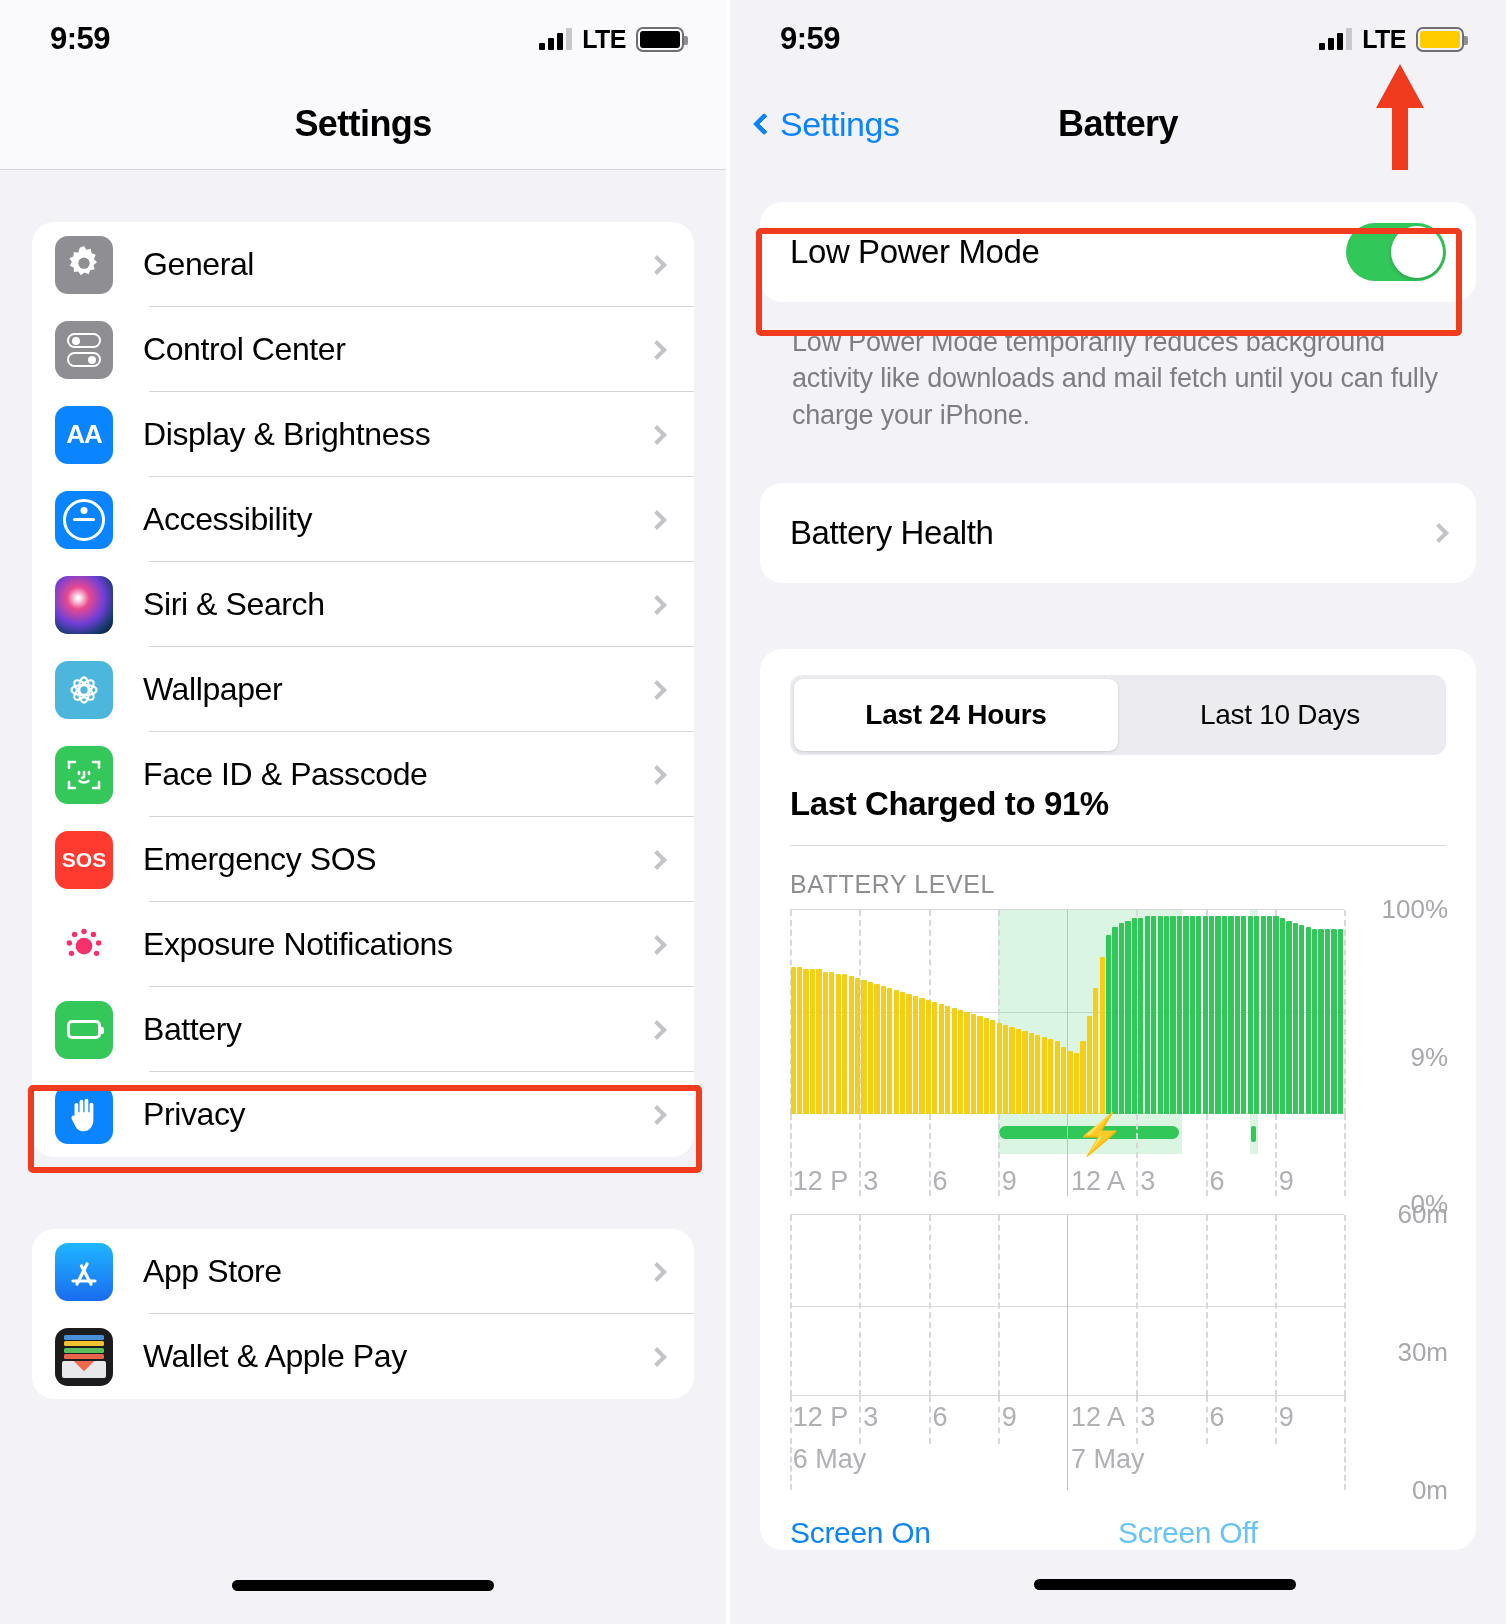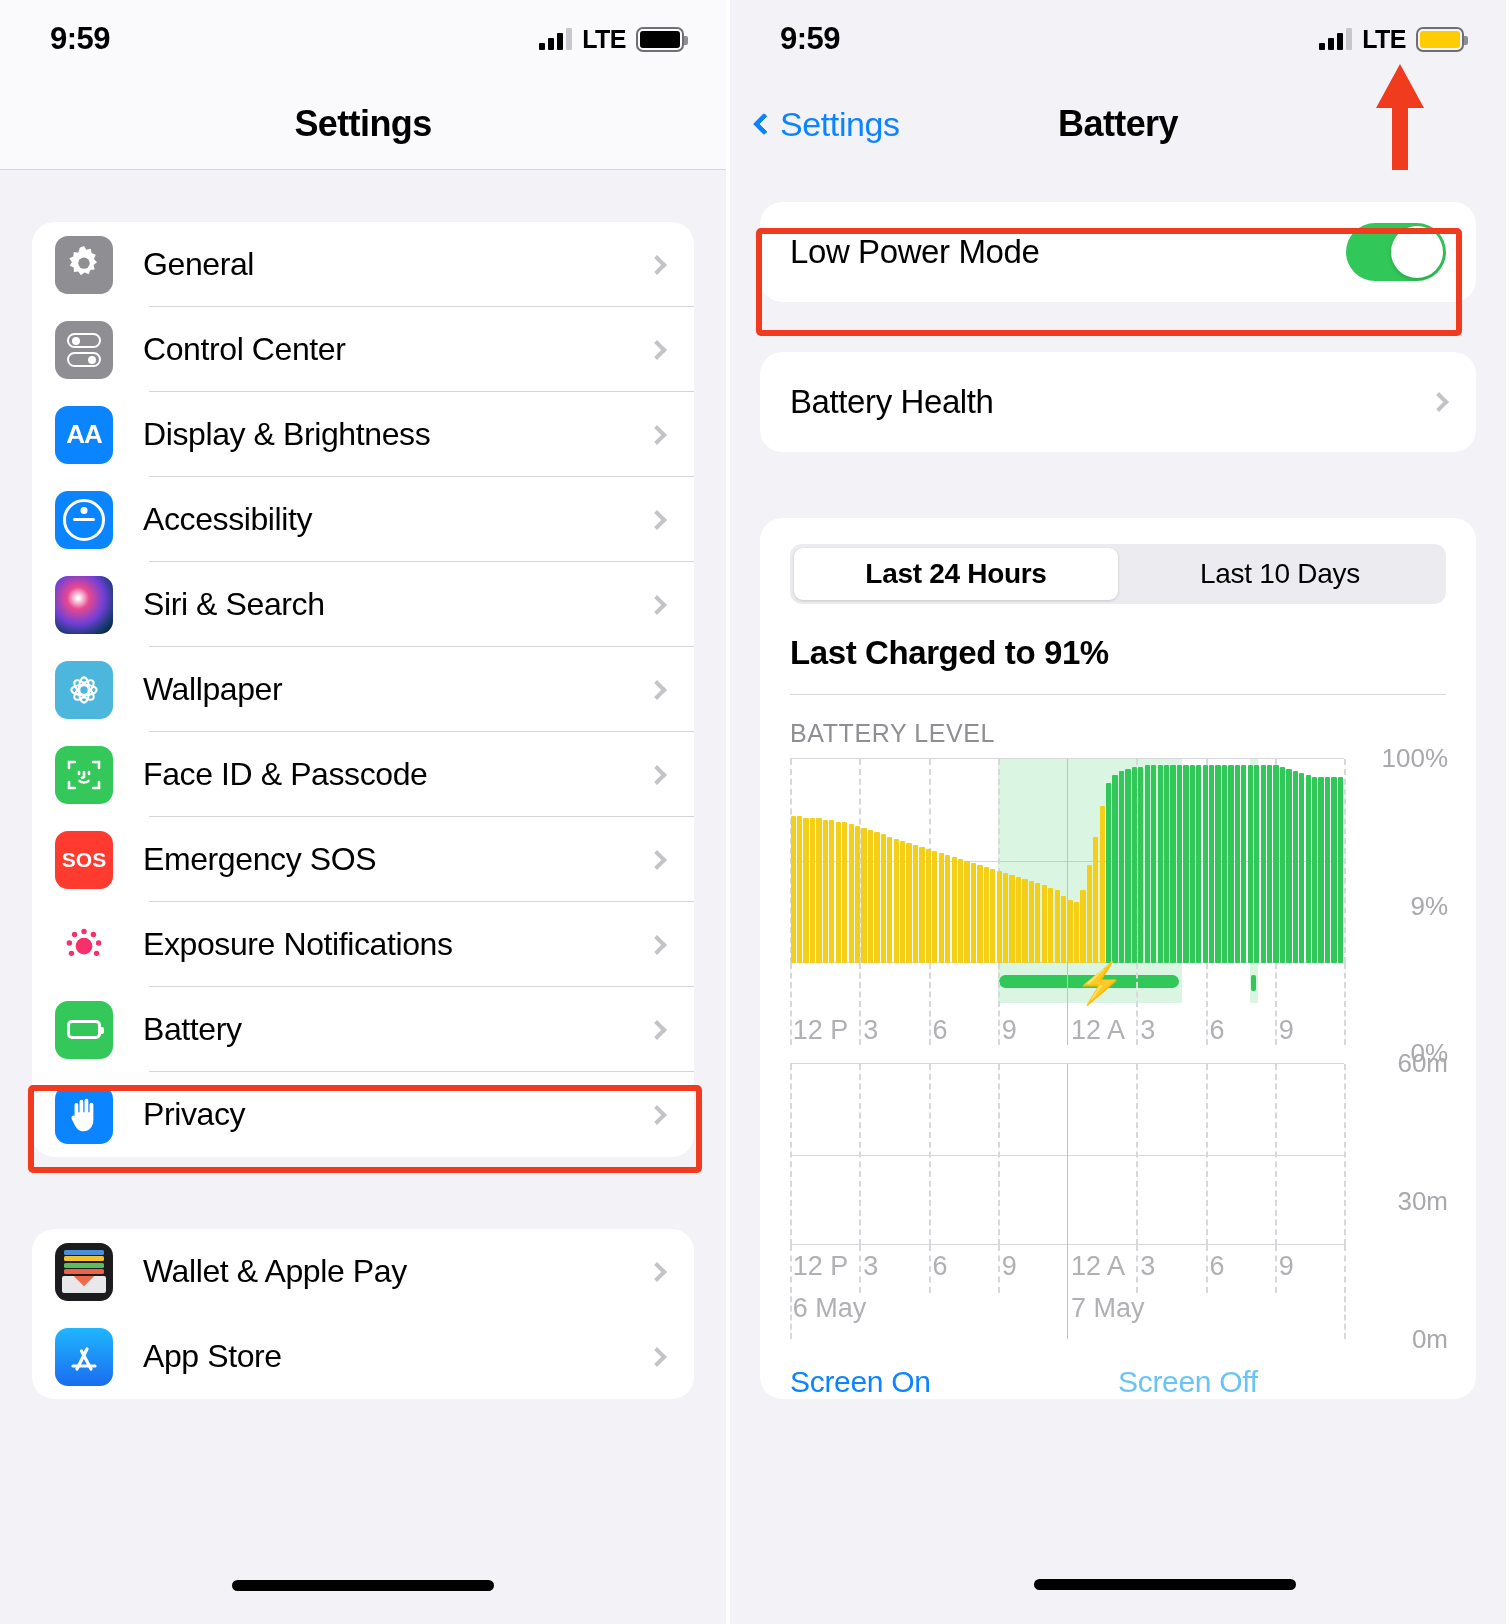--- a/index.html
+++ b/index.html
@@ -150,21 +150,21 @@
   .lpm-label { font-size: 33px; color:#000; letter-spacing: -0.4px; }
   .toggle { width: 100px; height: 58px; border-radius: 30px; background: #32c759; position: relative; cursor:pointer; }
   .toggle .knob { position:absolute; right: 3px; top: 3px; width: 52px; height: 52px; border-radius: 50%; background:#fff; box-shadow: 0 2px 4px rgba(0,0,0,.18); }
   .lpm-desc { margin: 22px 32px 0 32px; font-size: 27px; line-height: 1.35; color: #7d7d82; letter-spacing: -0.2px; }
   .bh-row { height: 100px; display:flex; align-items:center; justify-content: space-between; padding: 0 30px; cursor:pointer; }
   .bh-label { font-size: 33px; color:#000; letter-spacing: -0.4px; text-align: right; }
 
   
   .usage-card { margin-top: 66px; padding: 26px 0 0 0; }
   .seg {
-    margin: 0 30px; height: 60px; background: #ececf0; border-radius: 12px;
+    margin: 0 30px; height: 80px; background: #ececf0; border-radius: 12px;
     display:flex; padding: 4px; position: relative;
   }
   .seg div {
     flex: 1; display:flex; align-items:center; justify-content:center;
     font-size: 28px; color:#000; letter-spacing:-0.3px; border-radius: 9px; cursor:pointer;
   }
   .seg div.active { background:#fff; box-shadow: 0 1px 3px rgba(0,0,0,.16); font-weight: 600; }
   .charged-title { margin: 30px 0 0 30px; font-size: 33px; font-weight: 600; color:#000; letter-spacing:-0.4px; }
   .charged-sub { margin: 8px 0 0 30px; font-size: 27px; color:#8e8e93; }
   .hrule { margin: 22px 30px 0 30px; height: 1px; background: #d8d8dc; }
@@ -362,49 +362,49 @@
               </svg>
           </div>
           <div class="row-label">Privacy</div>
           <div class="chev-right"></div>
 
         </div>
       </div>
 
       <div class="group second">
         <div class="row">
+          <div class="app-icon ic-appstore">
+            <svg width="40" height="40" viewBox="0 0 40 40">
+                <g stroke="#fff" stroke-width="3.2" stroke-linecap="round" fill="none">
+              <path d="M9 29h22"></path>
+                  <path d="M13 32 23 12"></path>
+                  <path d="M27 32 17.5 14"></path>
+            </g>
+              </svg>
+          </div>
+          <div class="row-label">App Store</div>
+          <div class="chev-right"></div>
+          <div class="sep"></div>
+        </div>
+        <div class="row">
           <div class="app-icon ic-wallet">
             <div style="display:flex;flex-direction:column;align-items:center;">
               <div class="cards">
                 <i style="background:#4a90d9"></i>
                   <i style="background:#f2c230"></i>
                   <i style="background:#5bbd5b"></i>
                   <i style="background:#e8644a"></i>
               </div>
               <div class="pocket"></div>
             </div>
           </div>
           <div class="row-label">Wallet &amp; Apple Pay</div>
           <div class="chev-right"></div>
 
         </div>
-        <div class="row">
-          <div class="app-icon ic-appstore">
-            <svg width="40" height="40" viewBox="0 0 40 40">
-                <g stroke="#fff" stroke-width="3.2" stroke-linecap="round" fill="none">
-              <path d="M9 29h22"></path>
-                  <path d="M13 32 23 12"></path>
-                  <path d="M27 32 17.5 14"></path>
-            </g>
-              </svg>
-          </div>
-          <div class="row-label">App Store</div>
-          <div class="chev-right"></div>
-          <div class="sep"></div>
-        </div>
       </div>
     </div>
 
     <div class="hl-box" style="left:28px; top:1085px; width:674px; height:88px;"></div>
 
     <div class="home-ind" style="bottom:33px;"></div>
   </div>
 
   <div class="phone-right">
 
@@ -435,20 +435,21 @@
     <div class="rcontent">
 
       <div class="card" style="margin-top:32px;">
         <div class="lpm-row">
           <div class="lpm-label">Low Power Mode</div>
           <div class="toggle">
               <div class="knob"></div>
             </div>
         </div>
       </div>
+      <div class="lpm-desc">Low Power Mode temporarily reduces background activity like downloads and mail fetch until you can fully charge your iPhone.</div>
 
       <div class="card" style="margin-top:50px;">
         <div class="bh-row">
           <div class="bh-label">Battery Health</div>
           <div class="chev-right" style="position:static;transform:rotate(45deg);"></div>
         </div>
       </div>
 
       <div class="card usage-card">
         <div class="seg">

